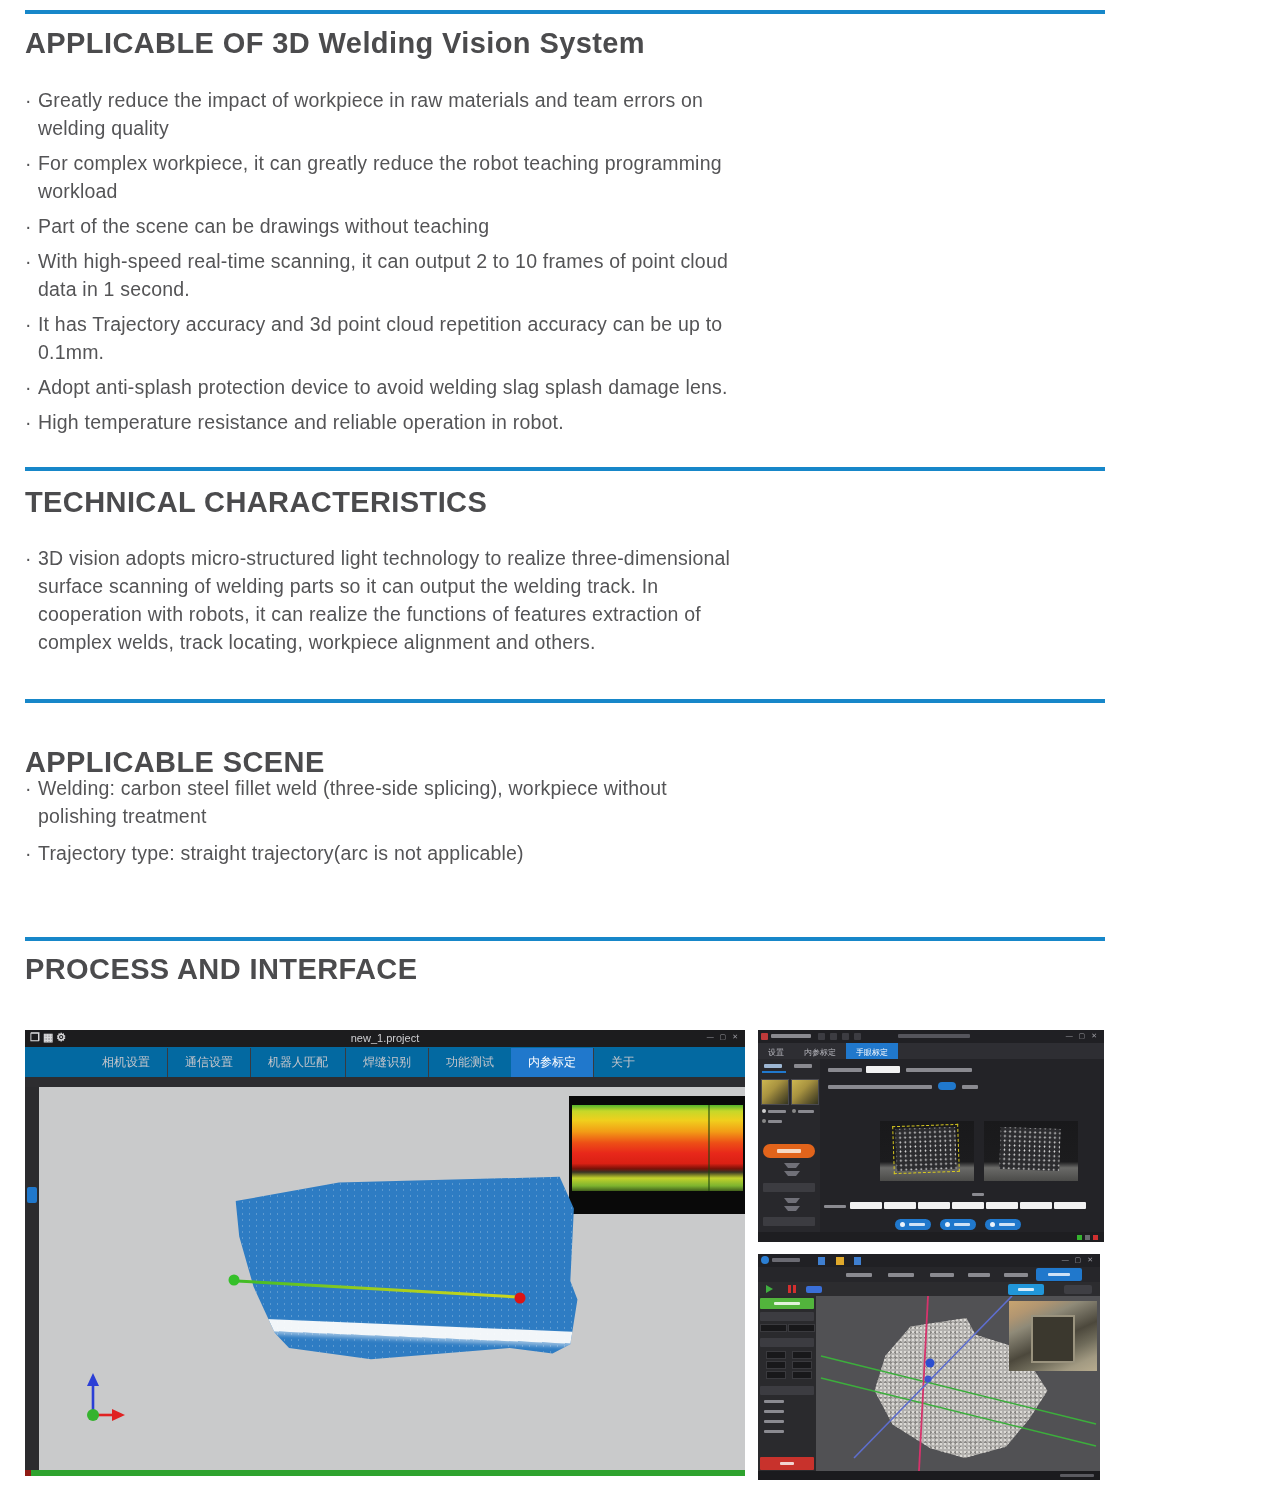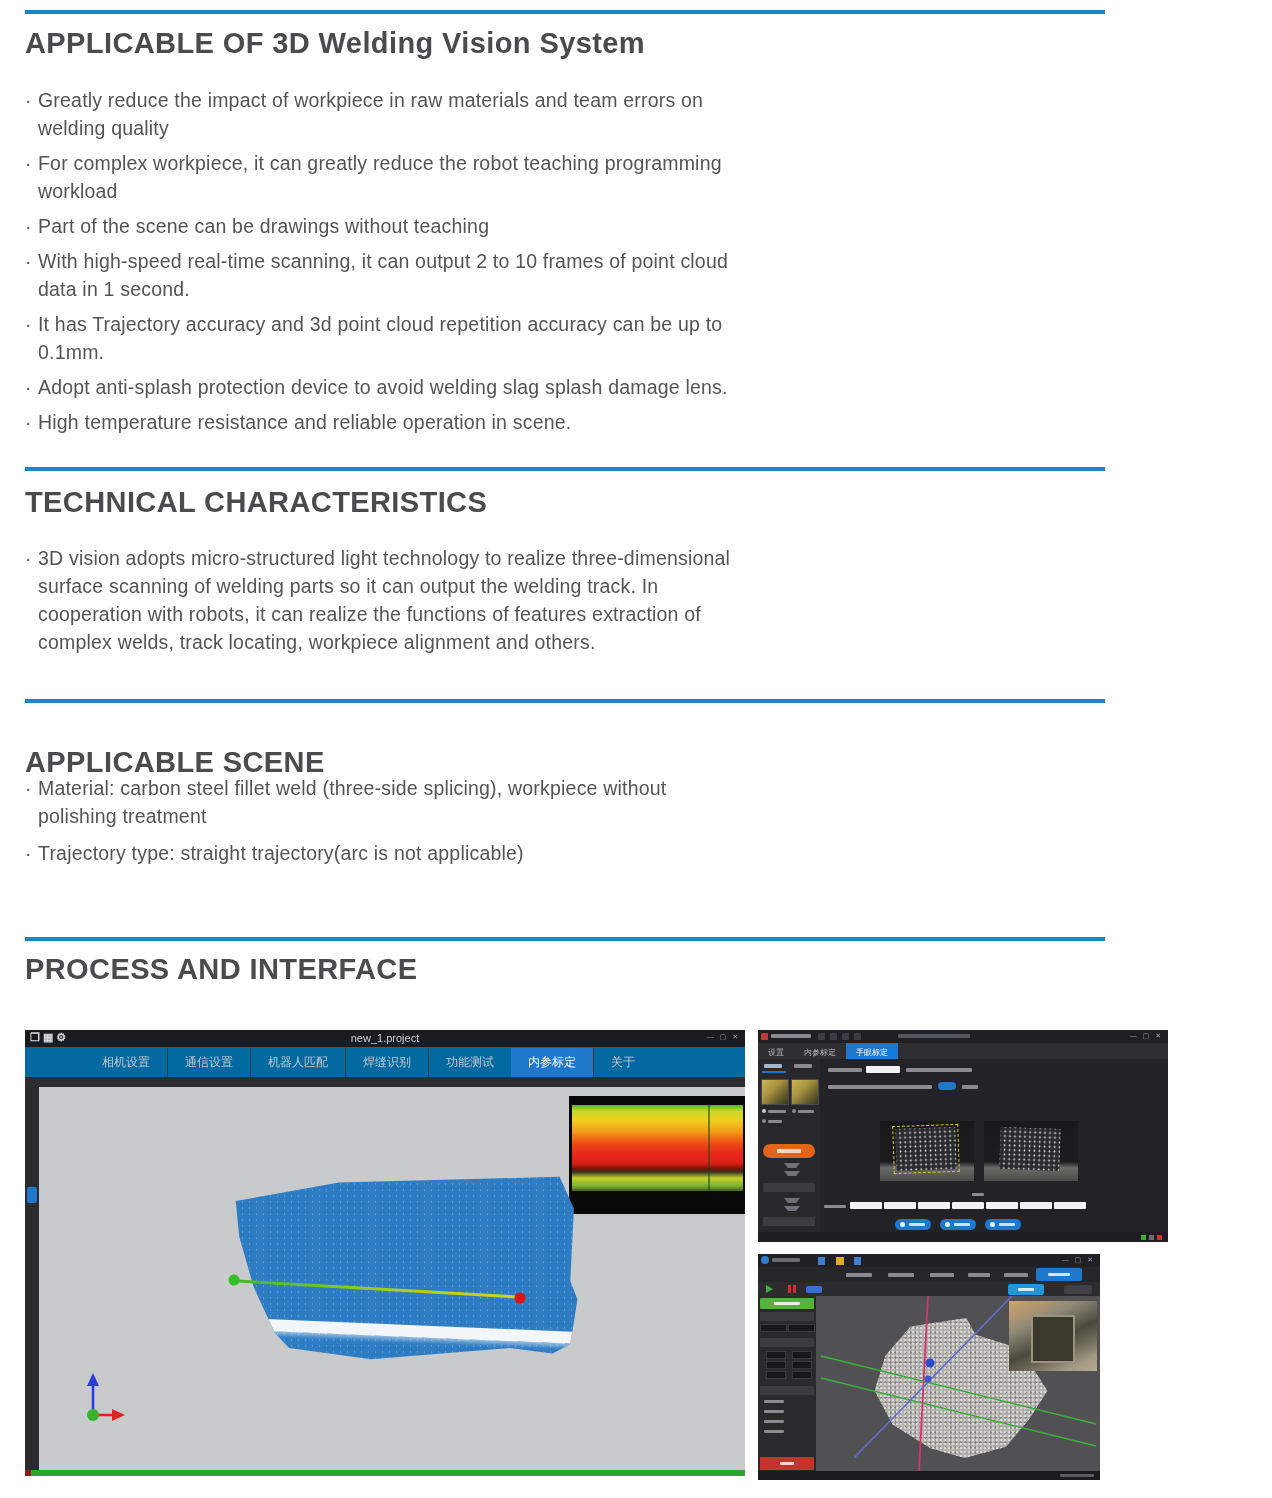--- a/index.html
+++ b/index.html
@@ -54,21 +54,21 @@
       background:#2e7cc3;
       background-image:radial-gradient(rgba(255,255,255,.22) .8px,transparent 1.1px);
       background-size:7px 6px;
       clip-path:polygon(3% 14%,32% 4%,94% 1%,98% 18%,97% 57%,99% 67%,97% 91%,
         92% 96%,80% 93%,41% 99%,18% 93%,14% 85%,8% 60%,4% 33%);}
   .cloud-blue .whiteband{position:absolute;left:-4%;top:150px;width:112%;height:12px;
       background:rgba(253,253,252,.95);transform:rotate(2.4deg);box-shadow:0 3px 4px rgba(255,255,255,.5);}
   .vp-svg{position:absolute;left:0;top:0;}
 
   
-  .calib-app{left:758px;top:1030px;width:410px;height:212px;background:#232327;}
+  .calib-app{left:758px;top:1030px;width:346px;height:212px;background:#232327;}
   .calib-title{position:absolute;left:0;top:0;right:0;height:13px;background:#202024;}
   .calib-title .logo{position:absolute;left:3px;top:3px;width:7px;height:7px;background:#c03a3a;border-radius:1px;}
   .calib-tabs{position:absolute;left:0;top:13px;right:0;height:16px;background:#2e2e33;
       display:flex;align-items:stretch;}
   .calib-tabs span{color:#b9b9c0;font-size:8px;padding:4px 10px;}
   .calib-tabs span.active{background:#2078cc;color:#fff;}
   .calib-side{position:absolute;left:0;top:29px;width:62px;bottom:10px;background:#28282c;}
   .calib-main{position:absolute;left:62px;top:29px;right:0;bottom:10px;background:#232327;}
   .calib-status{position:absolute;left:0;bottom:0;right:0;height:10px;background:#1e1e21;}
   .dotimg{position:absolute;width:94px;height:60px;background:linear-gradient(180deg,#19191b 0%,#1c1c1e 68%,#6a6a68 78%,#4b4b49 100%);}
@@ -116,34 +116,34 @@
     <li>Greatly reduce the impact of workpiece in raw materials and team errors on
 welding quality</li>
     <li>For complex workpiece, it can greatly reduce the robot teaching programming
 workload</li>
     <li>Part of the scene can be drawings without teaching</li>
     <li>With high-speed real-time scanning, it can output 2 to 10 frames of point cloud
 data in 1 second.</li>
     <li>It has Trajectory accuracy and 3d point cloud repetition accuracy can be up to
 0.1mm.</li>
     <li>Adopt anti-splash protection device to avoid welding slag splash damage lens.</li>
-    <li>High temperature resistance and reliable operation in scene.</li>
+    <li>High temperature resistance and reliable operation in robot.</li>
   </ul>
 
 <h1 class="sec" style="top:486px">TECHNICAL CHARACTERISTICS</h1>
 <ul class="blist tech" style="top:544px">
     <li>3D vision adopts micro-structured light technology to realize three-dimensional
 surface scanning of welding parts so it can output the welding track. In
 cooperation with robots, it can realize the functions of features extraction of
 complex welds, track locating, workpiece alignment and others.</li>
   </ul>
 
 <h1 class="sec" style="top:746px">APPLICABLE SCENE</h1>
 <ul class="blist scene" style="top:774px">
-    <li>Material: carbon steel fillet weld (three-side splicing),  workpiece without
+    <li>Welding: carbon steel fillet weld (three-side splicing),  workpiece without
 polishing treatment</li>
     <li>Trajectory type: straight trajectory(arc is not applicable)</li>
   </ul>
 
 <h1 class="sec" style="top:953px">PROCESS AND INTERFACE</h1>
 
 <div class="shot main-app">
   <div class="main-title">
     <span class="ticons"><b>❐</b><b>▦</b><b>⚙</b></span>
     <span class="ttl">new_1.project</span>

